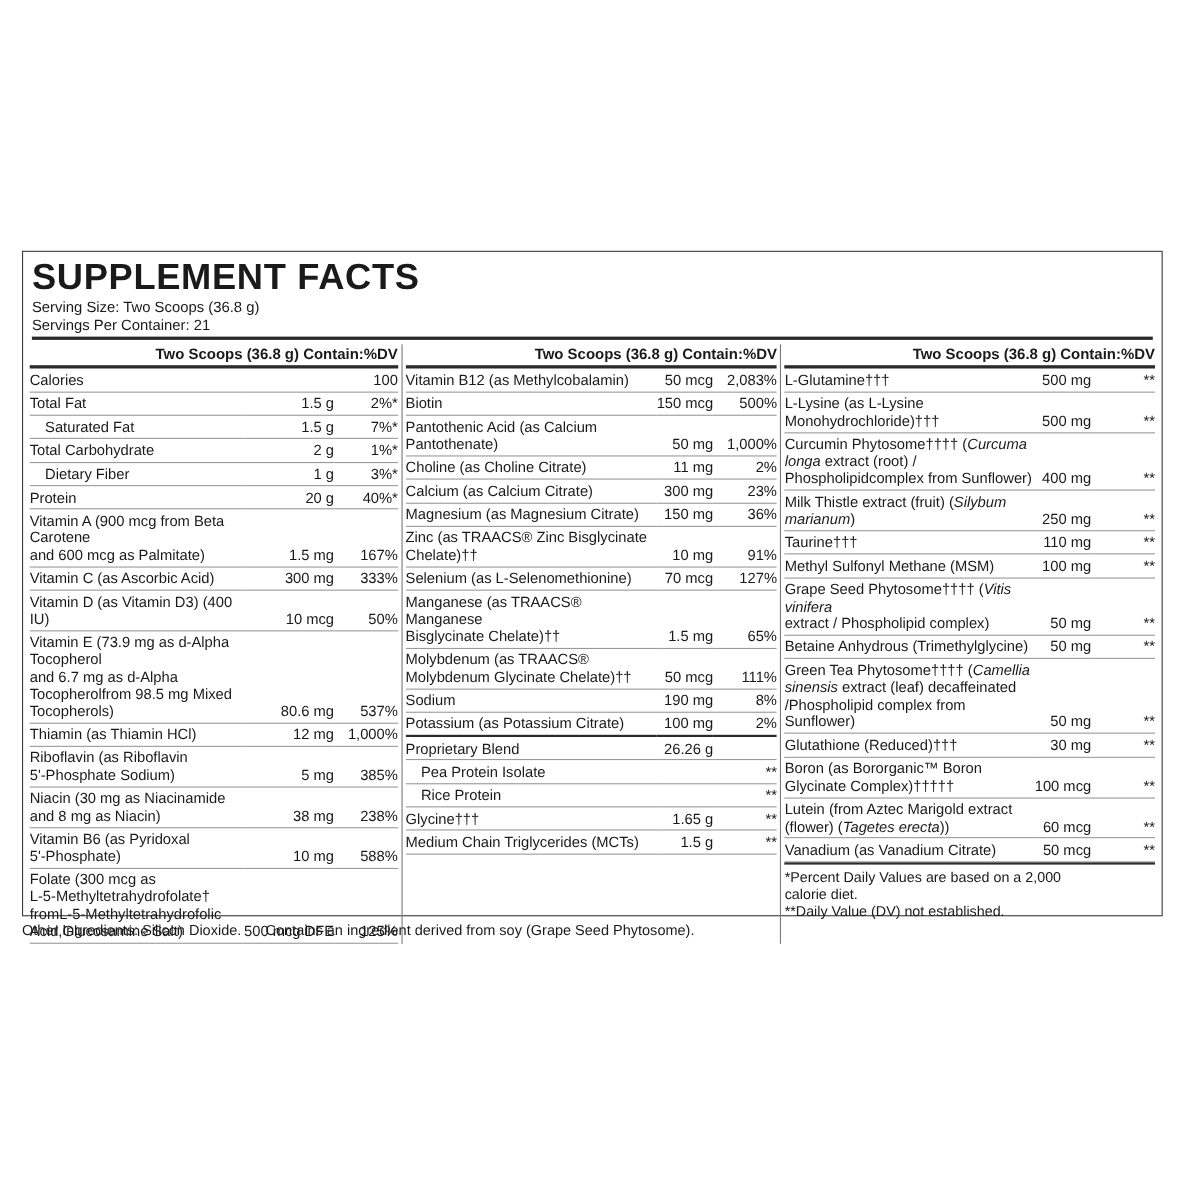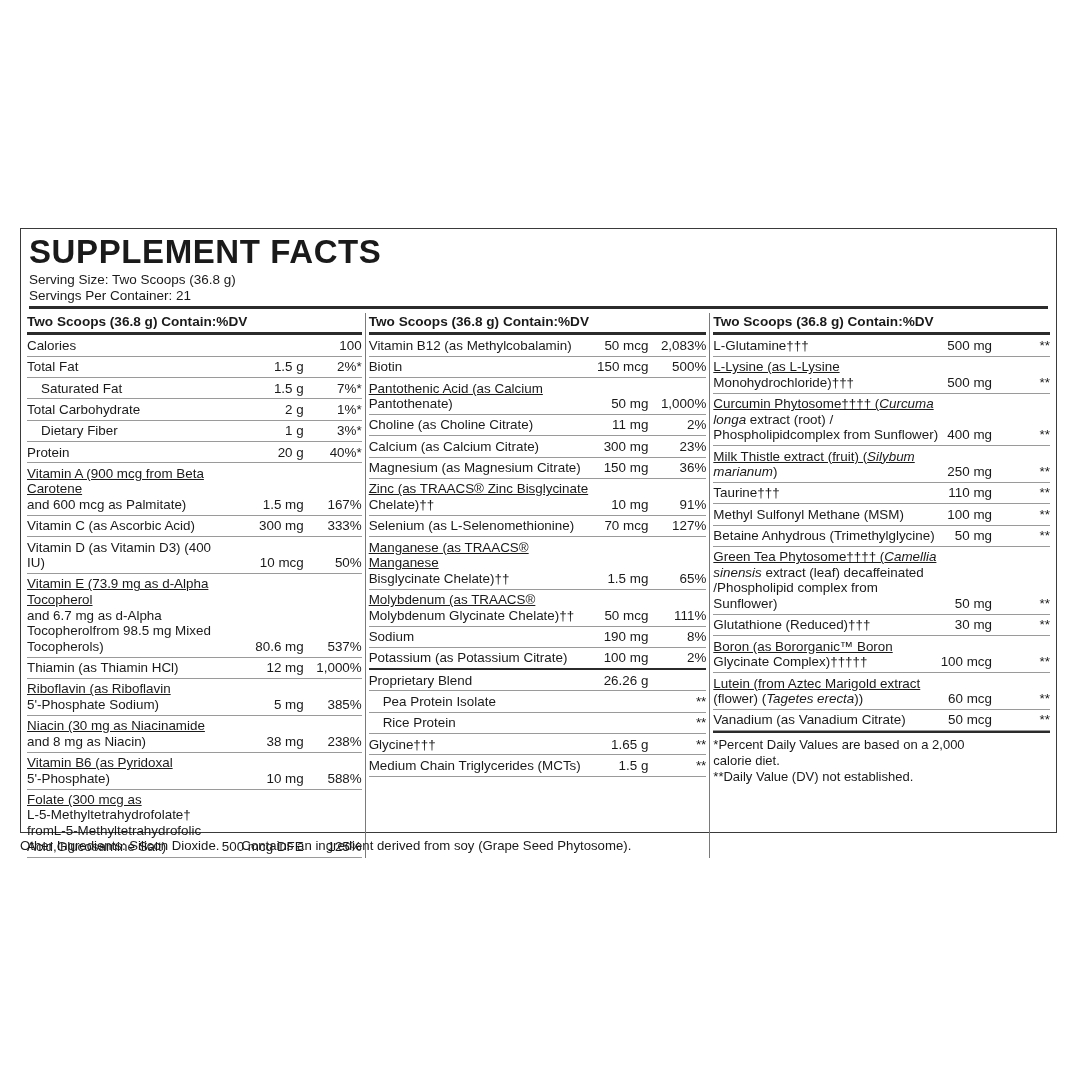--- a/index.html
+++ b/index.html
@@ -53,36 +53,36 @@
     line-height:1.16;
   }
   table.facts td{
     padding:2.4px 0 2.4px 0;
     vertical-align:bottom;
     border-bottom:1px solid #9a9a9a;
   }
   td.nm{ text-align:left; padding-right:5px; }
   td.amt{ text-align:right; white-space:nowrap; padding-right:7px; }
   td.dv{ text-align:right; white-space:nowrap; width:58px; }
-  .hang{ display:block;text-decoration:underline; }
+  .hang{ display:block; }
   .footnote{
     font-size:13px;
     line-height:1.2;
     padding-top:4px;
   }
   .other{
     position:absolute;
     left:20px; top:838px;
     width:1037px;
     font-size:13.2px;
     white-space:pre;
   }
   i{ font-style:italic; }
   .hdrrow{
-    display:flex; justify-content:flex-start;
+    display:flex; justify-content:flex-end;
     font-weight:bold; font-size:13.6px;
     padding:1px 0 3px 0;
   }
   .ruleThick{ height:0; border-top:3.8px solid #2b2b2b; }
   .serv-rule{ border-top:3.6px solid #2b2b2b; margin:3px 0 0 0; height:0;}
 </style>
 </head>
 <body>
 
 <div id="panel">
@@ -316,20 +316,25 @@
               <td class="nm">Taurine†††</td>
               <td class="amt">110 mg</td>
               <td class="dv">**</td>
             </tr>
             <tr>
               <td class="nm">Methyl Sulfonyl Methane (MSM)</td>
               <td class="amt">100 mg</td>
               <td class="dv">**</td>
             </tr>
             <tr>
+              <td class="nm"><span class="hang">Grape Seed Phytosome†††† (<i>Vitis vinifera</i></span><span class="l2">extract / Phospholipid complex)</span></td>
+              <td class="amt">50 mg</td>
+              <td class="dv">**</td>
+            </tr>
+            <tr>
               <td class="nm">Betaine Anhydrous (Trimethylglycine)</td>
               <td class="amt">50 mg</td>
               <td class="dv">**</td>
             </tr>
             <tr>
               <td class="nm"><span class="hang">Green Tea Phytosome†††† (<i>Camellia</i></span><span class="l2"><i>sinensis</i> extract (leaf) decaffeinated /</span><span class="l2">Phospholipid complex from Sunflower)</span></td>
               <td class="amt">50 mg</td>
               <td class="dv">**</td>
             </tr>
             <tr>

